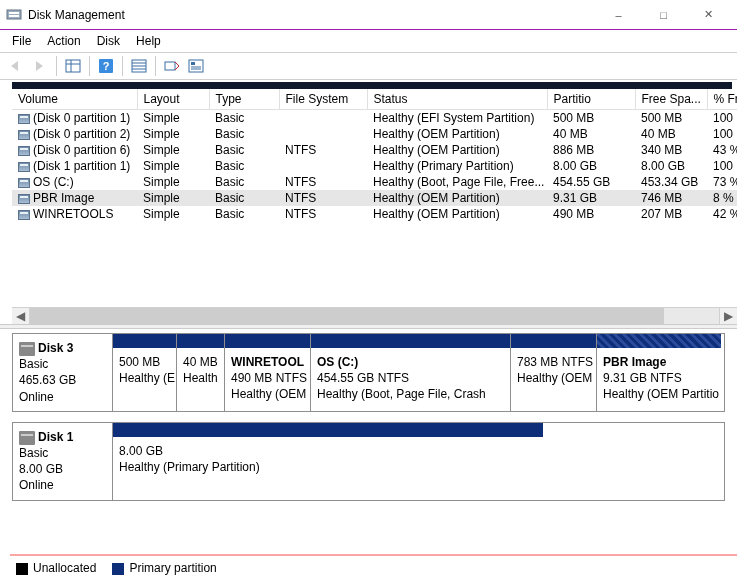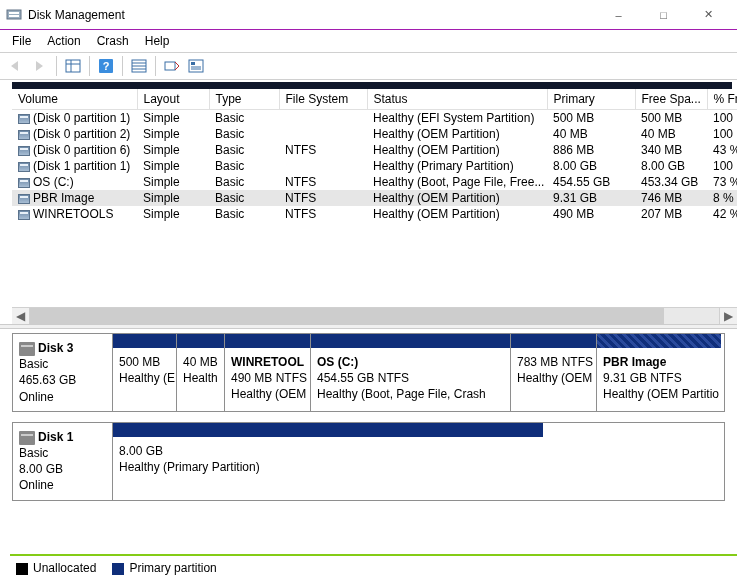--- a/index.html
+++ b/index.html
@@ -98,21 +98,21 @@
     min-width:0;
   }
   .part:last-child { border-right:none; }
   .part .bar { height:14px; background:#0f2e7a; }
   .part.hatched .bar { background: repeating-linear-gradient(45deg,#0f2e7a 0 3px,#2a4a9c 3px 6px);}
   .part .body { padding:6px 6px 6px 6px; font-size:12px; line-height:1.35; white-space:nowrap; overflow:hidden;}
   .part .pname { font-weight:bold; display:block; }
 
   .legend {
     position:absolute; left:10px; right:0; bottom:3px;
-    border-top: 2px solid #84cc16; padding: 5px 6px; font-size:12px;
+    border-top: 2px solid #fca5a5; padding: 5px 6px; font-size:12px;
     display:flex; gap:16px; align-items:center;
   }
   .sw { width:12px; height:12px; display:inline-block; margin-right:5px; vertical-align:middle;}
   .sw.black { background:#000; }
   .sw.blue { background:#0f2e7a; }
 </style>
 </head>
 <body>
 
 <div class="titlebar">
@@ -125,21 +125,21 @@
   </span>
   <span class="title">Disk Management</span>
   <div class="win-btn">‒</div>
   <div class="win-btn">□</div>
   <div class="win-btn">✕</div>
 </div>
 
 <div class="menubar">
   <span>File</span>
   <span>Action</span>
-  <span>Crash</span>
+  <span>Disk</span>
   <span>Help</span>
 </div>
 
 <div class="toolbar">
   <div class="tbtn disabled">
       <svg width="16" height="12">
         <path d="M10 1 L3 6 L10 11 Z" fill="#888"></path>
       </svg>
     </div>
   <div class="tbtn disabled">
@@ -201,21 +201,21 @@
         <col style="width:72px">
           <col style="width:34px">
       </colgroup>
       <thead>
           <tr>
         <th>Volume</th>
         <th>Layout</th>
         <th>Type</th>
         <th>File System</th>
         <th>Status</th>
-        <th>Primary</th>
+        <th>Partitio</th>
         <th>Free Spa...</th>
         <th>% Fr</th>
       </tr>
         </thead>
       <tbody id="vol-body">
           <tr>
             <td><span class="vol-icon"></span>(Disk 0 partition 1)</td>
             <td>Simple</td>
             <td>Basic</td>
             <td></td>

